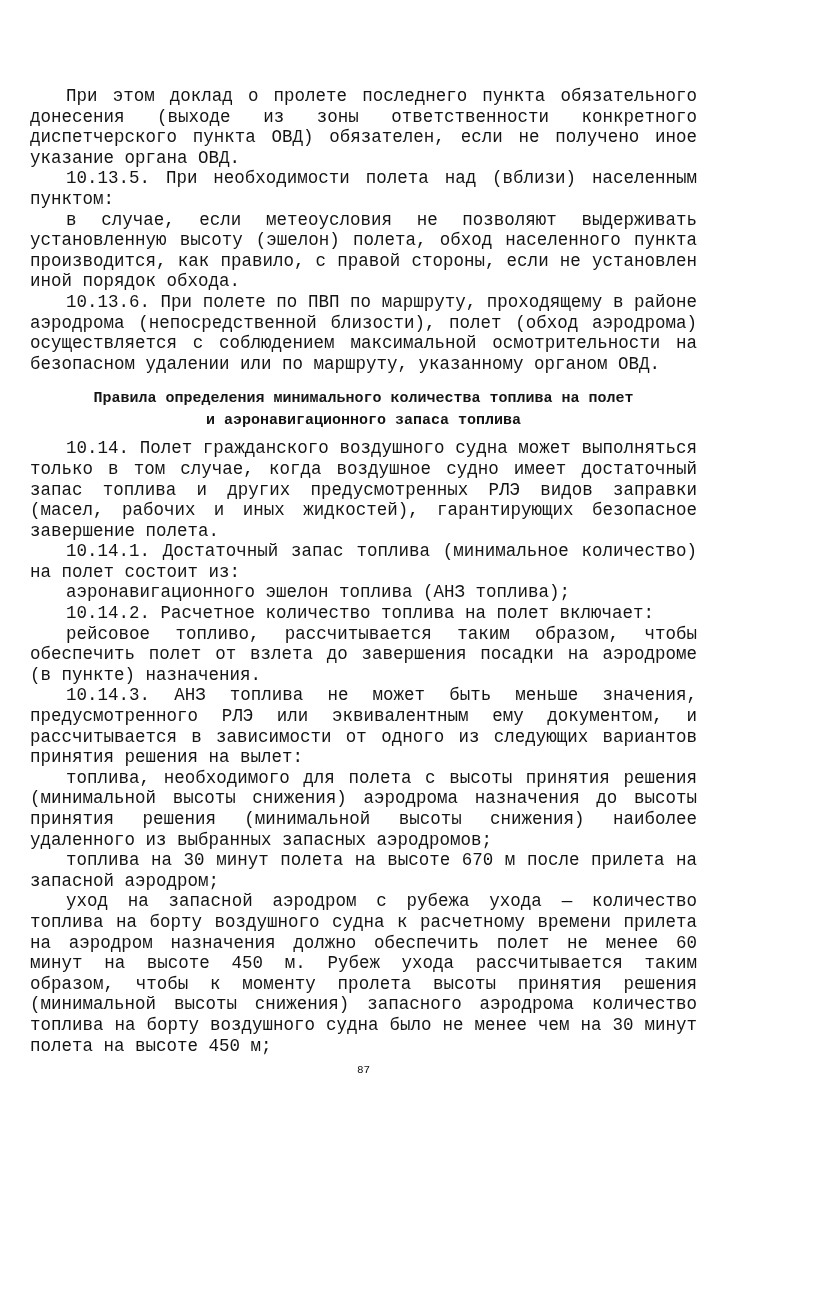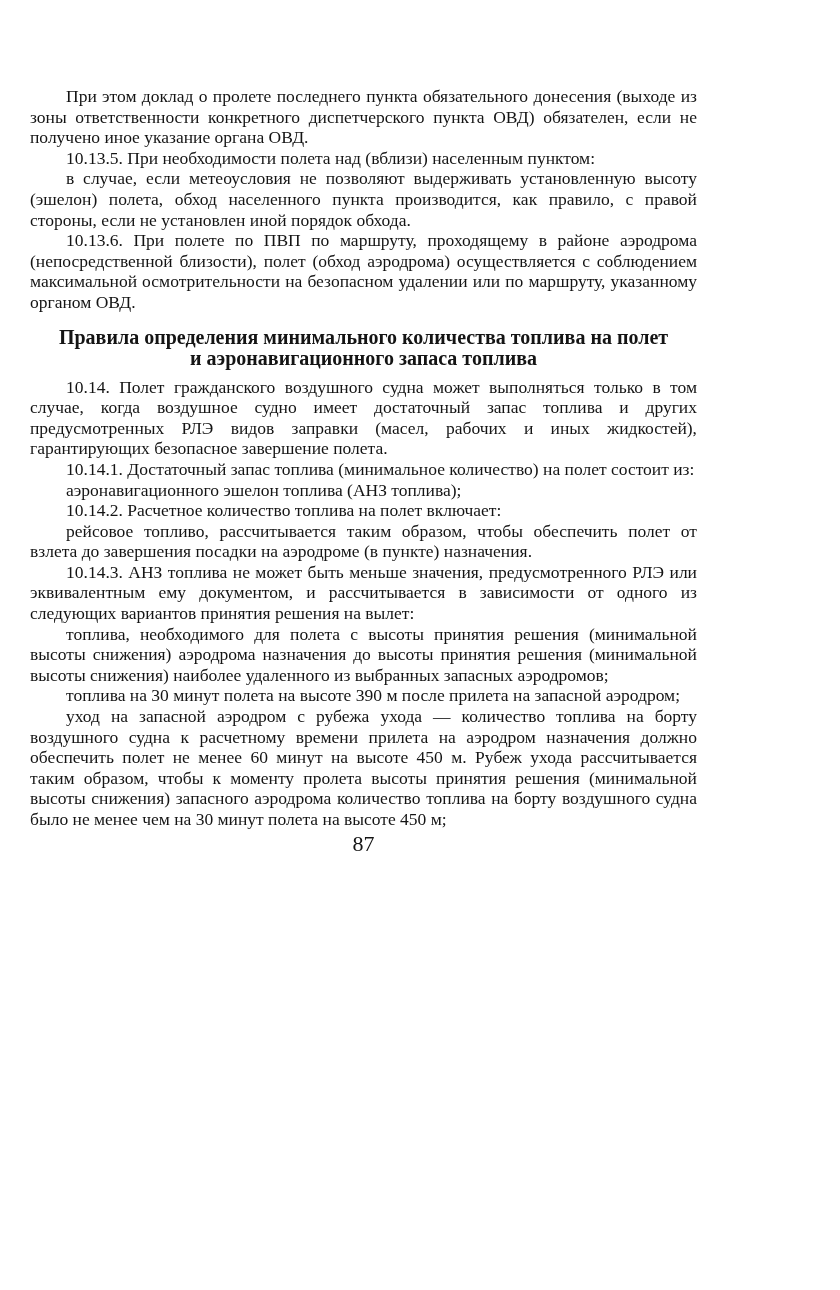--- a/index.html
+++ b/index.html
@@ -9,43 +9,43 @@
   }
   .page {
     position: relative;
     width: 840px;
     height: 1204px;
     box-sizing: border-box;
     background: #ffffff;
     color: #141414;
     padding: 86px 143px 0 30px;
     overflow: hidden;
-    font-family: Liberation Serif, serif;
+    font-family: Liberation Mono, monospace;
   }
   .body-text {
     font-size: 17.5px;
     line-height: 20.6px;
     text-align: justify;
   }
   p.para {
     margin: 0;
     padding: 0;
     text-indent: 36px;
   }
   .section-heading {
     margin: 14px 20px 7px 20px;
     text-align: center;
     font-weight: bold;
-    font-size: 20px;
+    font-size: 15px;
     line-height: 21.5px;
   }
   .page-number {
     margin-top: 4px;
     text-align: center;
-    font-size: 22px;
+    font-size: 11px;
     line-height: 20.6px;
   }
 </style>
 </head>
 <body>
 
 <div class="page">
   <div class="body-text">
 
     <p class="para">При этом доклад о пролете последнего пункта обязательного донесения (выходе из зоны ответственности конкретного диспетчерского пункта ОВД) обязателен, если не получено иное указание органа ОВД.</p>
@@ -58,19 +58,19 @@
       <div>и аэронавигационного запаса топлива</div>
     </div>
 
     <p class="para">10.14. Полет гражданского воздушного судна может выполняться только в том случае, когда воздушное судно имеет достаточный запас топлива и других предусмотренных РЛЭ видов заправки (масел, рабочих и иных жидкостей), гарантирующих безопасное завершение полета.</p>
     <p class="para">10.14.1. Достаточный запас топлива (минимальное количество) на полет состоит из:</p>
     <p class="para">аэронавигационного эшелон топлива (АНЗ топлива);</p>
     <p class="para">10.14.2. Расчетное количество топлива на полет включает:</p>
     <p class="para">рейсовое топливо, рассчитывается таким образом, чтобы обеспечить полет от взлета до завершения посадки на аэродроме (в пункте) назначения.</p>
     <p class="para">10.14.3. АНЗ топлива не может быть меньше значения, предусмотренного РЛЭ или эквивалентным ему документом, и рассчитывается в зависимости от одного из следующих вариантов принятия решения на вылет:</p>
     <p class="para">топлива, необходимого для полета с высоты принятия решения (минимальной высоты снижения) аэродрома назначения до высоты принятия решения (минимальной высоты снижения) наиболее удаленного из выбранных запасных аэродромов;</p>
-    <p class="para">топлива на 30 минут полета на высоте 390 м после прилета на запасной аэродром;</p>
+    <p class="para">топлива на 30 минут полета на высоте 670 м после прилета на запасной аэродром;</p>
     <p class="para">уход на запасной аэродром с рубежа ухода — количество топлива на борту воздушного судна к расчетному времени прилета на аэродром назначения должно обеспечить полет не менее 60 минут на высоте 450 м. Рубеж ухода рассчитывается таким образом, чтобы к моменту пролета высоты принятия решения (минимальной высоты снижения) запасного аэродрома количество топлива на борту воздушного судна было не менее чем на 30 минут полета на высоте 450 м;</p>
 
     <div class="page-number">87</div>
 
   </div>
 </div>
 
 </body></html>

